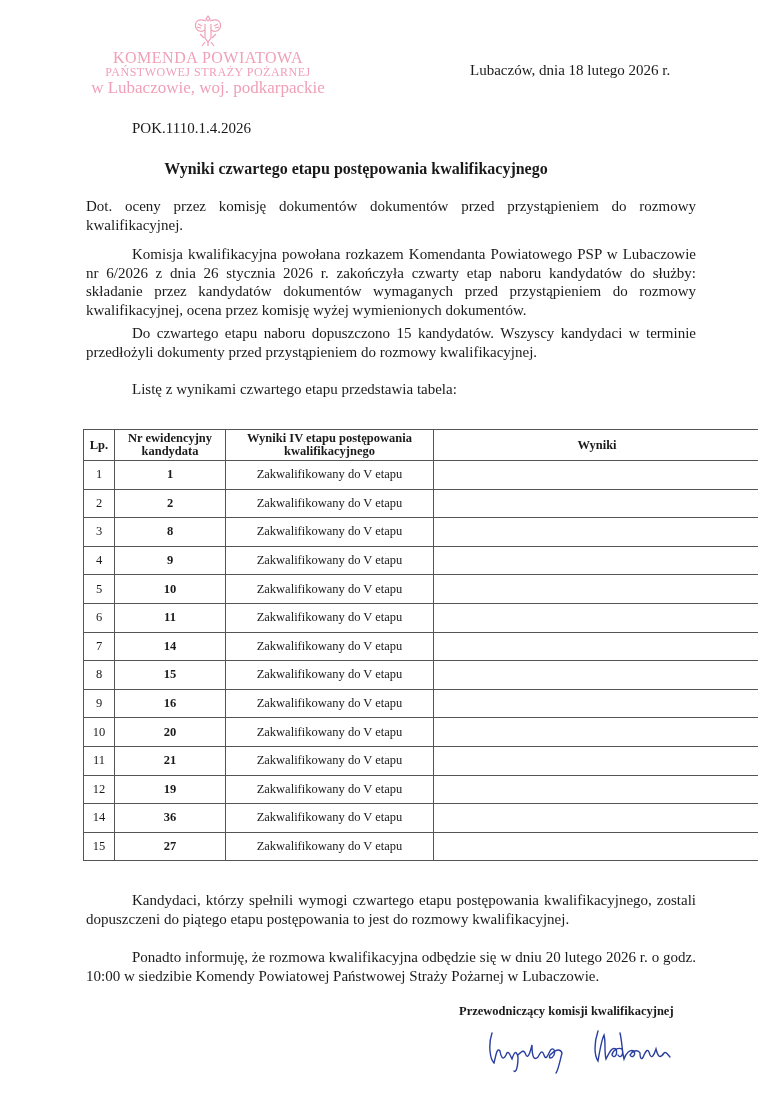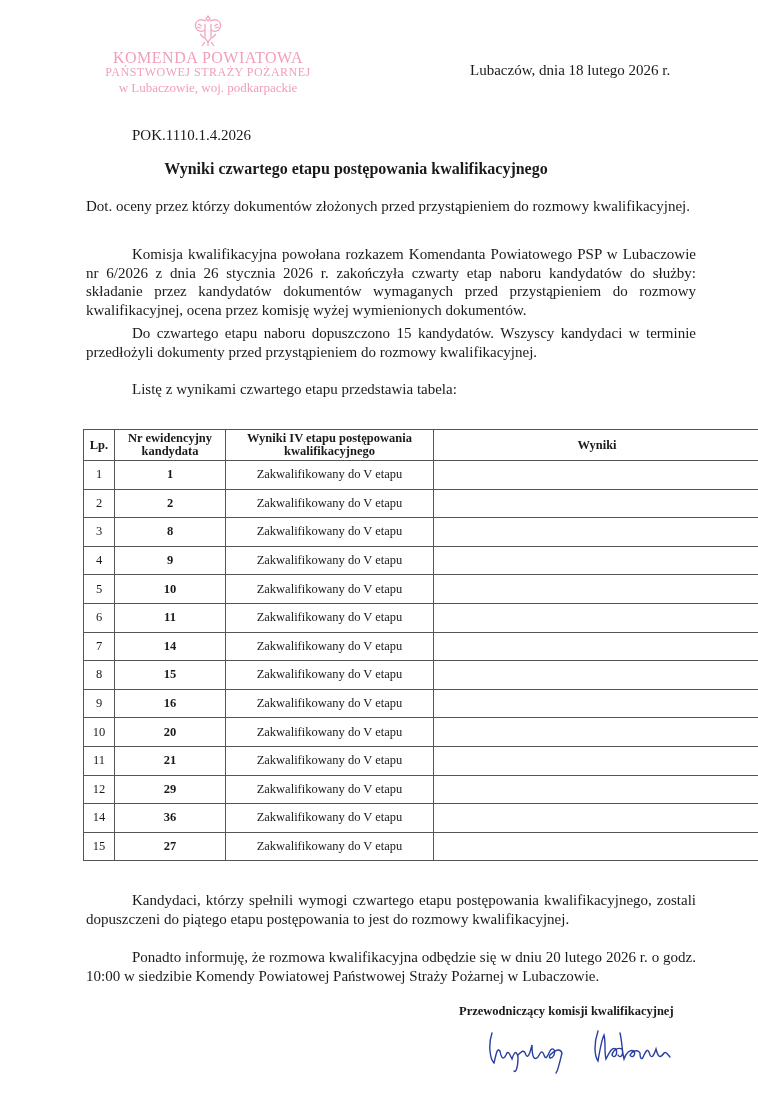--- a/index.html
+++ b/index.html
@@ -7,26 +7,26 @@
       width: 758px; height: 1104px; position: relative; overflow: hidden;
       font-family: "Liberation Serif", serif; color: #1a1a1a;
     }
     .stamp {
       position: absolute; left: 88px; top: 12px; width: 240px;
       text-align: center; color: #f0a0b8; font-family: "Liberation Serif", serif;
     }
     .stamp .eagle { width: 40px; height: 36px; margin: 0 auto 2px auto; display: block; }
     .stamp .l1 { font-size: 16px; letter-spacing: 0.5px; line-height: 15px; }
     .stamp .l2 { font-size: 12px; letter-spacing: 0.5px; line-height: 15px; }
-    .stamp .l3 { font-size: 13px; line-height: 15px; }
+    .stamp .l3 { font-size: 17px; line-height: 15px; }
     .date {
       position: absolute; left: 470px; top: 62px; font-size: 15px;
     }
     .ref {
-      position: absolute; left: 132px; top: 127px; font-size: 15px;
+      position: absolute; left: 132px; top: 120px; font-size: 15px;
     }
     .title {
       position: absolute; left: 0; width: 712px; top: 160px; text-align: center;
       font-size: 16px; font-weight: bold;
     }
     .para {
       position: absolute; left: 86px; width: 610px; font-size: 15px; line-height: 18.6px;
       text-align: justify;
     }
     .p1 { top: 197px; }
@@ -72,21 +72,21 @@
   </svg>
   <div class="l1">KOMENDA POWIATOWA</div>
   <div class="l2">PAŃSTWOWEJ STRAŻY POŻARNEJ</div>
   <div class="l3">w Lubaczowie, woj. podkarpackie</div>
 </div>
 
 <div class="date">Lubaczów, dnia 18 lutego 2026 r.</div>
 <div class="ref">POK.1110.1.4.2026</div>
 <div class="title">Wyniki czwartego etapu postępowania kwalifikacyjnego</div>
 
-<div class="para p1">Dot. oceny przez którzy dokumentów złożonych przed przystąpieniem do rozmowy kwalifikacyjnej.</div>
+<div class="para p1">Dot. oceny przez komisję dokumentów dokumentów przed przystąpieniem do rozmowy kwalifikacyjnej.</div>
 <div class="para p2 indent">Komisja kwalifikacyjna powołana rozkazem Komendanta Powiatowego PSP w Lubaczowie nr 6/2026 z dnia 26 stycznia 2026 r. zakończyła czwarty etap naboru kandydatów do służby: składanie przez kandydatów dokumentów wymaganych przed przystąpieniem do rozmowy kwalifikacyjnej, ocena przez komisję wyżej wymienionych dokumentów.</div>
 <div class="para p3 indent">Do czwartego etapu naboru dopuszczono 15 kandydatów. Wszyscy kandydaci w terminie przedłożyli dokumenty przed przystąpieniem do rozmowy kwalifikacyjnej.</div>
 <div class="para p4 indent" style="top:380px;">Listę z wynikami czwartego etapu przedstawia tabela:</div>
 
 <table class="tbl">
   <thead>
     <tr>
       <th class="c-lp">Lp.</th>
       <th class="c-nr">Nr ewidencyjny kandydata</th>
       <th class="c-res">Wyniki IV etapu postępowania kwalifikacyjnego</th>
@@ -155,21 +155,21 @@
         <td class="notes"></td>
       </tr>
       <tr>
         <td class="lp">11</td>
         <td class="nr">21</td>
         <td class="res">Zakwalifikowany do V etapu</td>
         <td class="notes"></td>
       </tr>
       <tr>
         <td class="lp">12</td>
-        <td class="nr">29</td>
+        <td class="nr">19</td>
         <td class="res">Zakwalifikowany do V etapu</td>
         <td class="notes"></td>
       </tr>
       <tr>
         <td class="lp">14</td>
         <td class="nr">36</td>
         <td class="res">Zakwalifikowany do V etapu</td>
         <td class="notes"></td>
       </tr>
       <tr>

